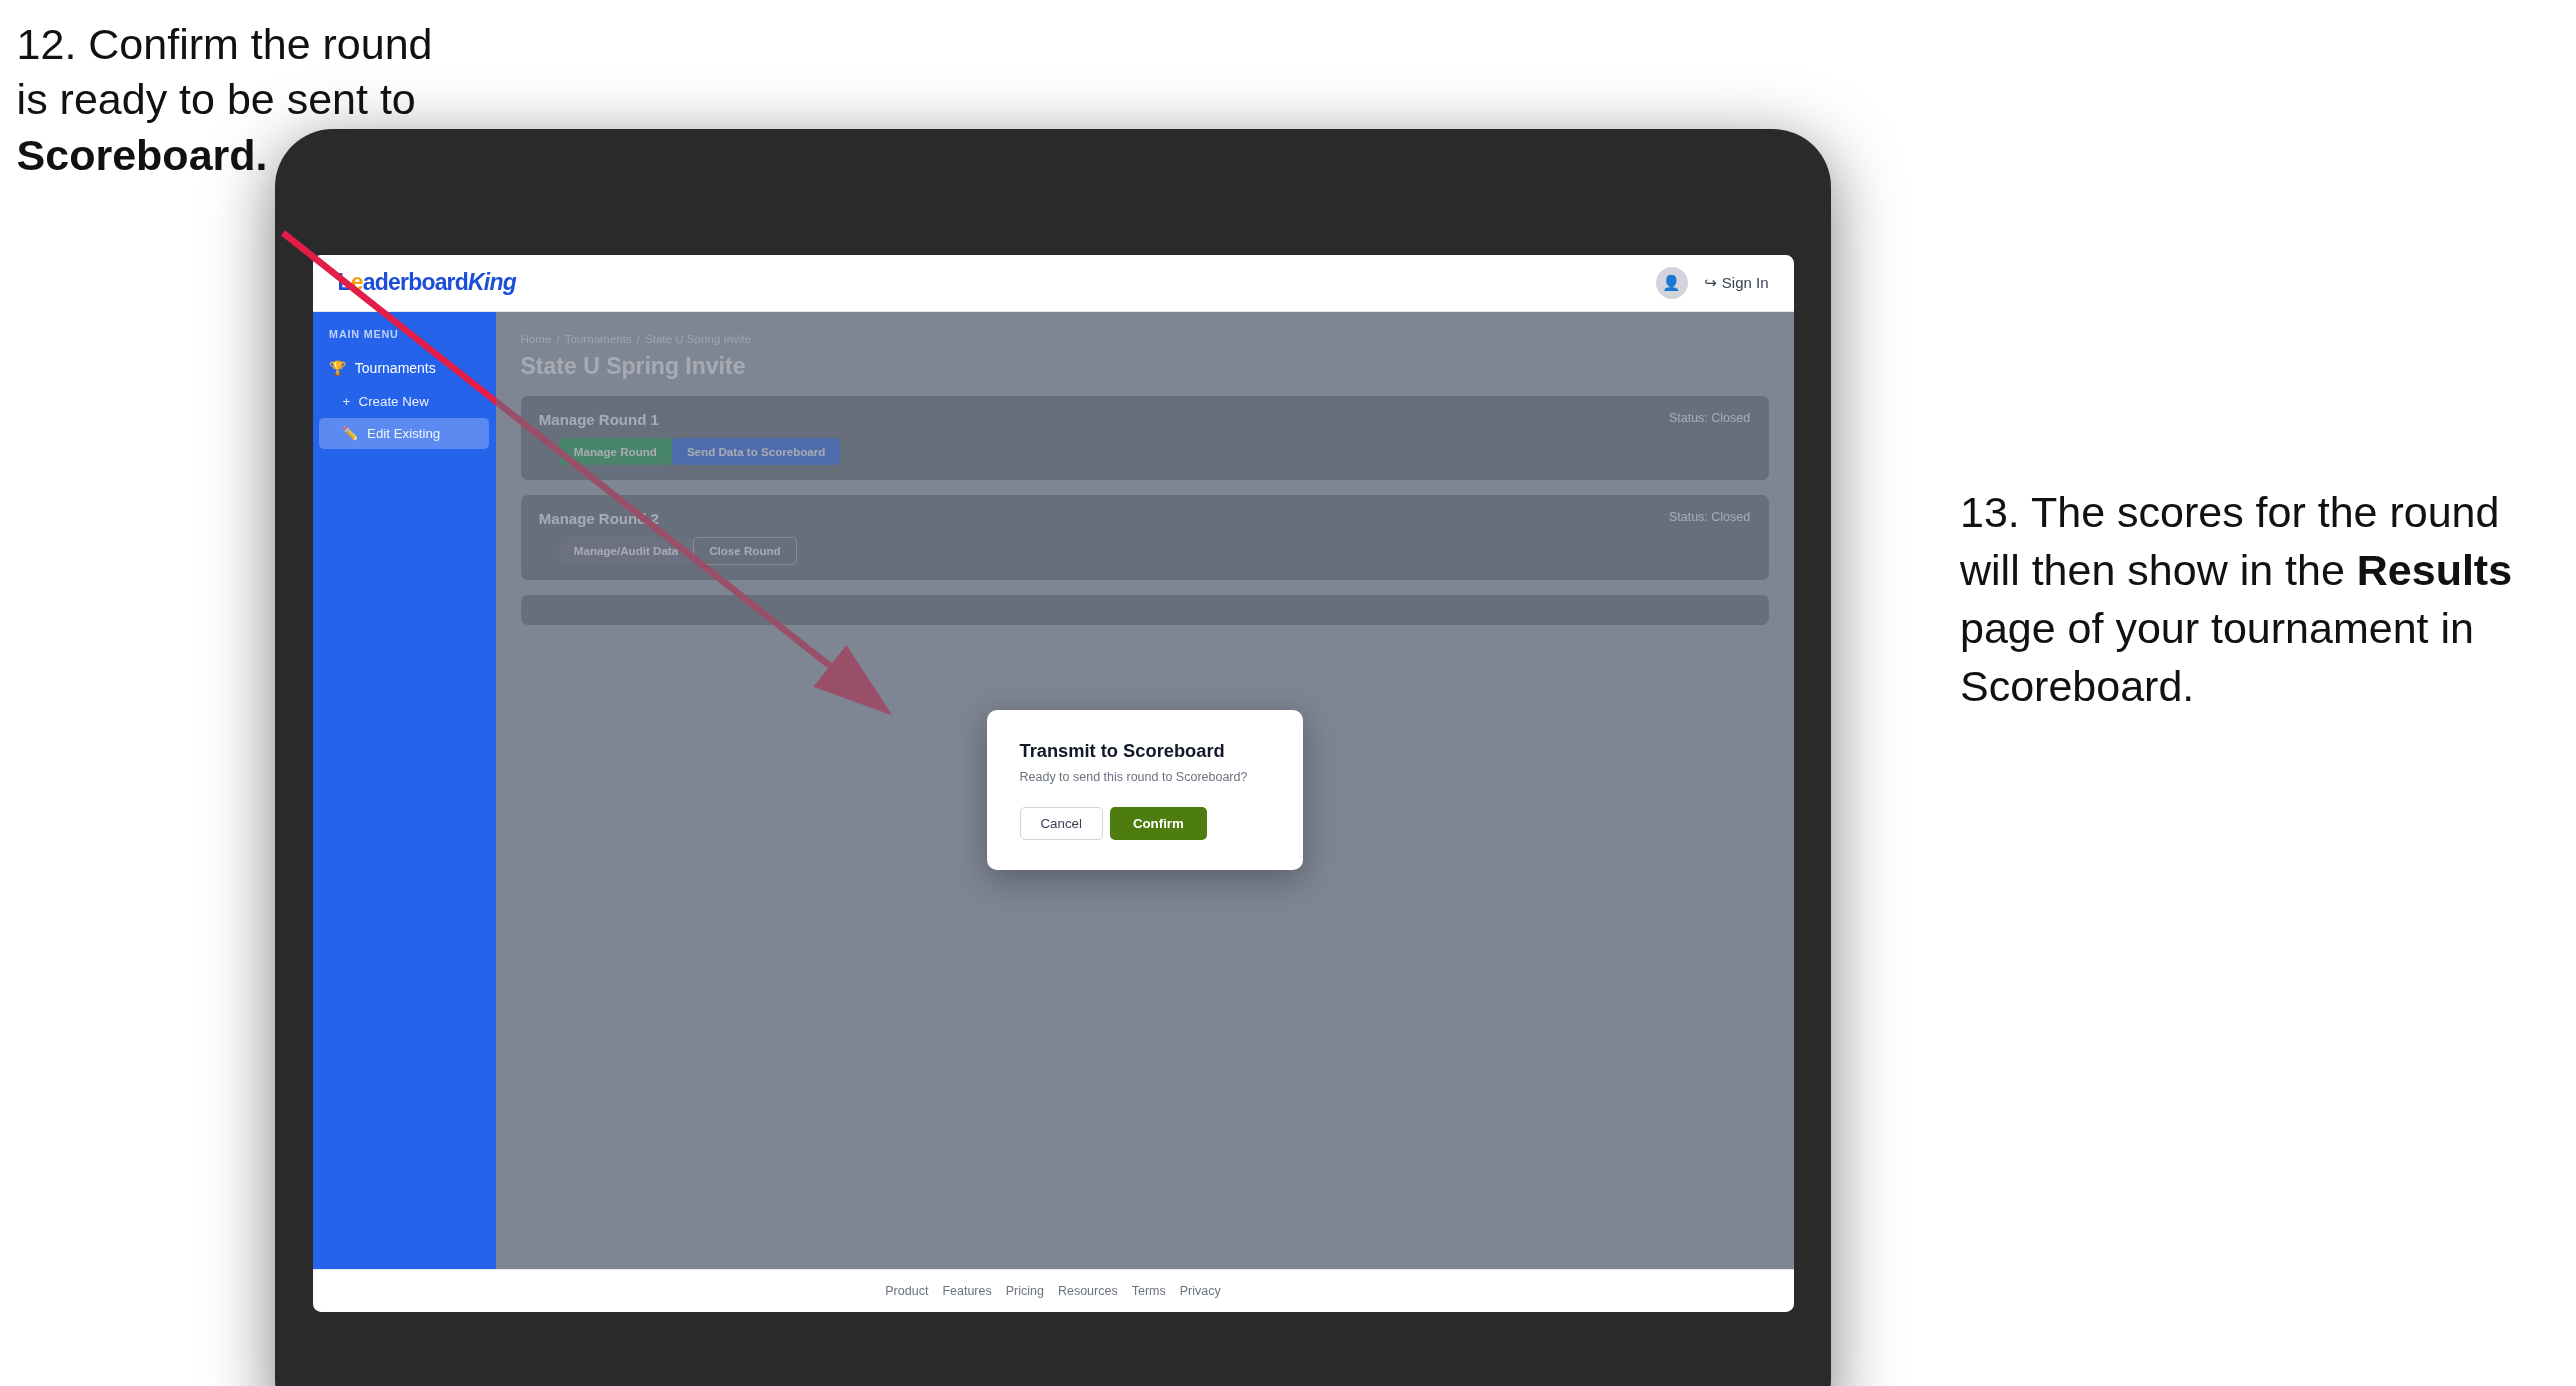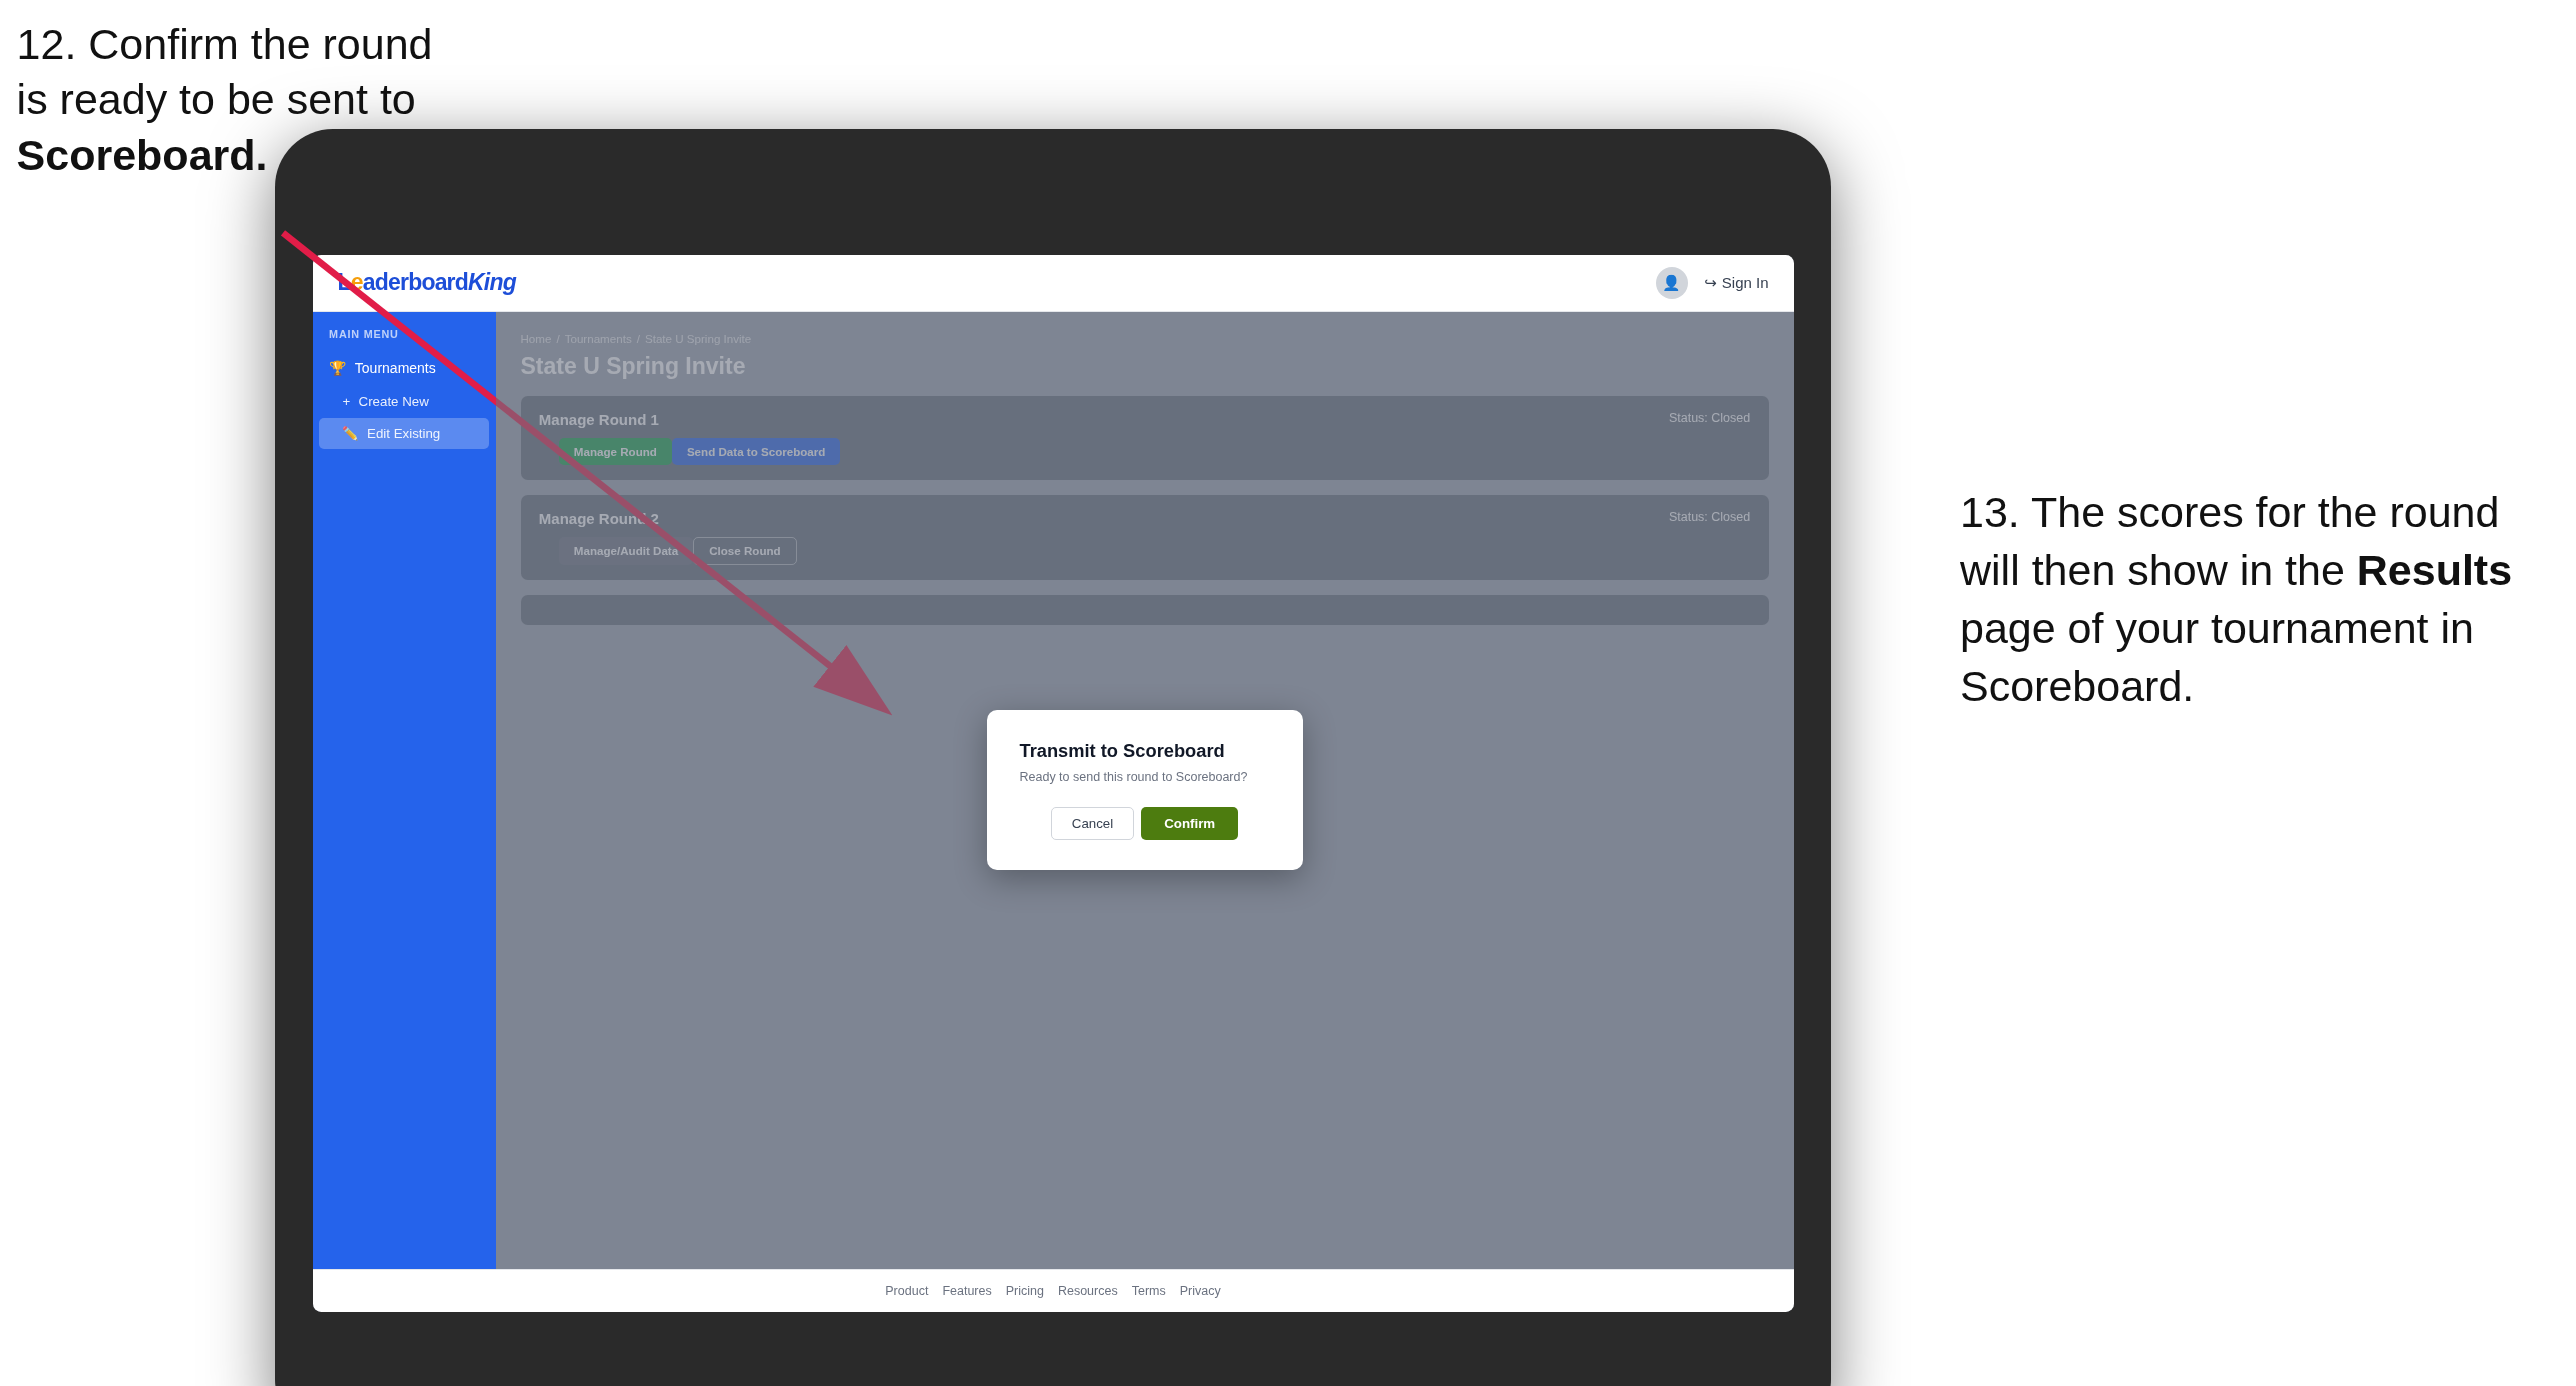--- a/index.html
+++ b/index.html
@@ -318,21 +318,21 @@
 
     .modal-subtitle {
       font-size: 12.5px;
       color: #6b7280;
       margin-bottom: 23px;
     }
 
     .modal-actions {
       display: flex;
       gap: 7px;
-      justify-content: center;
+      justify-content: flex-start;
     }
 
     .btn-cancel {
       background: #ffffff;
       border: 0.8px solid #d1d5db;
       color: #374151;
       padding: 8.3px 20px;
       border-radius: 5px;
       font-size: 13.3px;
       cursor: pointer;

